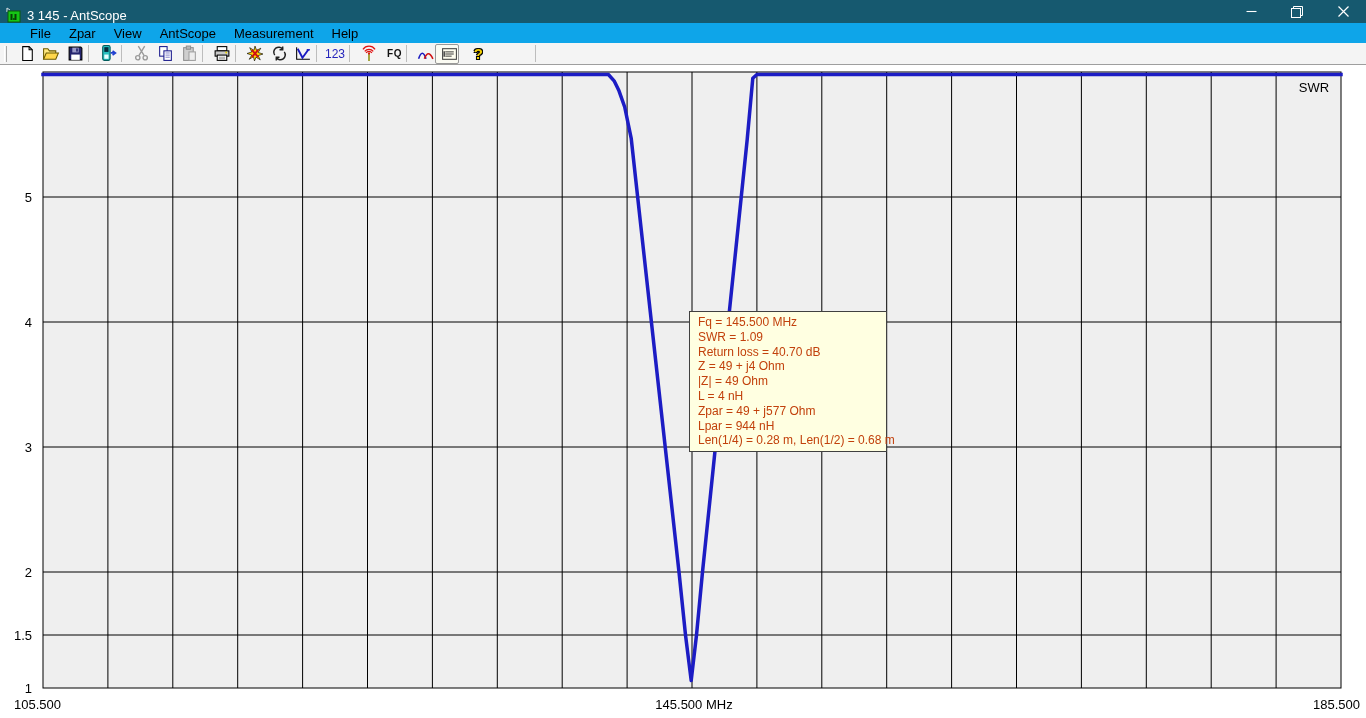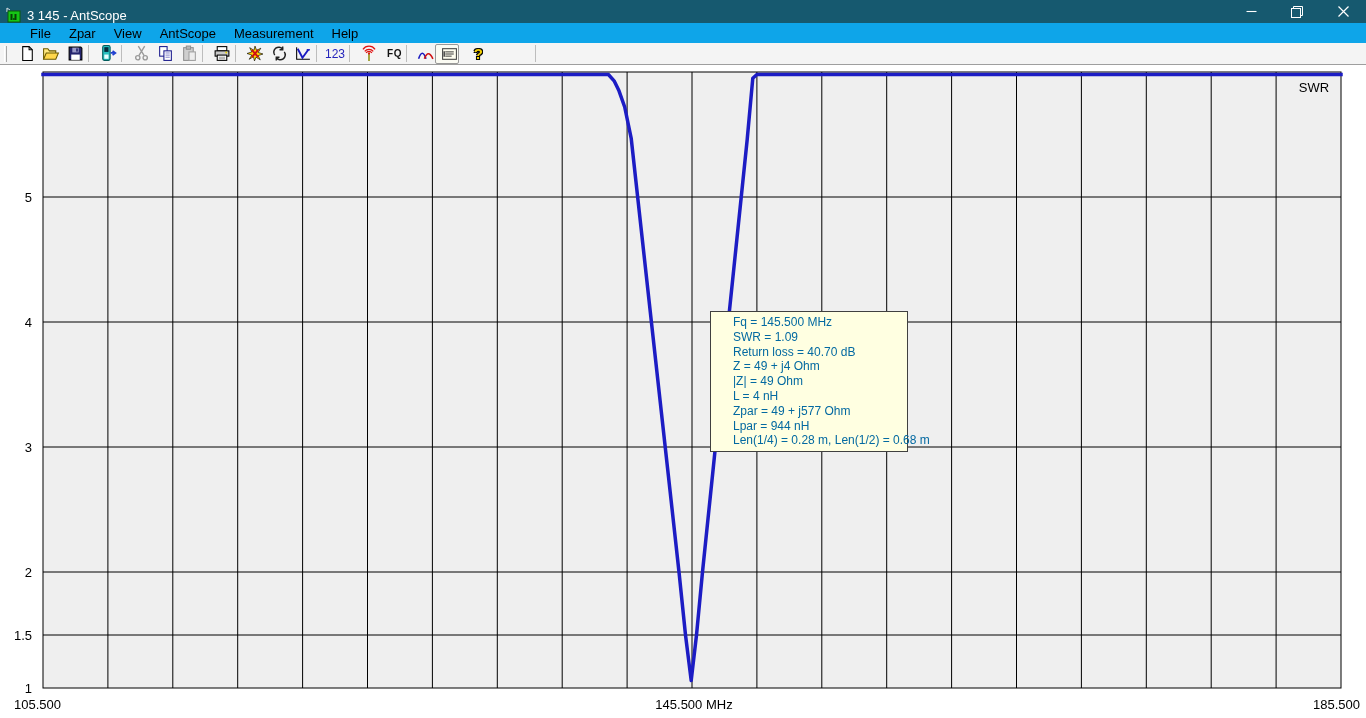--- a/index.html
+++ b/index.html
@@ -29,22 +29,22 @@
   .tlabel-help { font-size:15px; font-weight:bold; color:#f3d000;
      text-shadow:1px 1px 0 #000, -1px 1px 0 #000, 1px -1px 0 #000, -1px -1px 0 #000; }
 
   
   .chart-region { position:relative; width:1366px; height:653px; background:#fff; }
   .chart-svg { position:absolute; left:0; top:0; }
   .chart-svg text { font-family:"Liberation Sans", sans-serif; font-size:13px; fill:#000; }
 
   
   .marker-tooltip { position:absolute; left:689px; top:246px; width:198px;
-    background:#ffffe1; border:1px solid #404040; padding:3px 0 3px 22px;
-    font-size:12px; line-height:14.8px; color:#0369a1; white-space:nowrap;margin-left:21px; }
+    background:#ffffe1; border:1px solid #404040; padding:3px 0 3px 8px;
+    font-size:12px; line-height:14.8px; color:#c2410c; white-space:nowrap; }
 </style>
 </head>
 <body>
 
 <div class="titlebar">
   <svg class="app-icon" viewBox="0 0 16 16">
     <line x1="2" y1="5" x2="2" y2="1" stroke="#cfd8dc" stroke-width="1.2"></line>
     <line x1="2" y1="1" x2="5" y2="3" stroke="#cfd8dc" stroke-width="1"></line>
     <rect x="3" y="4" width="12" height="11" fill="#15c615" stroke="#0a5c0a"></rect>
     <rect x="5.5" y="7" width="2" height="6" fill="#064006"></rect>

